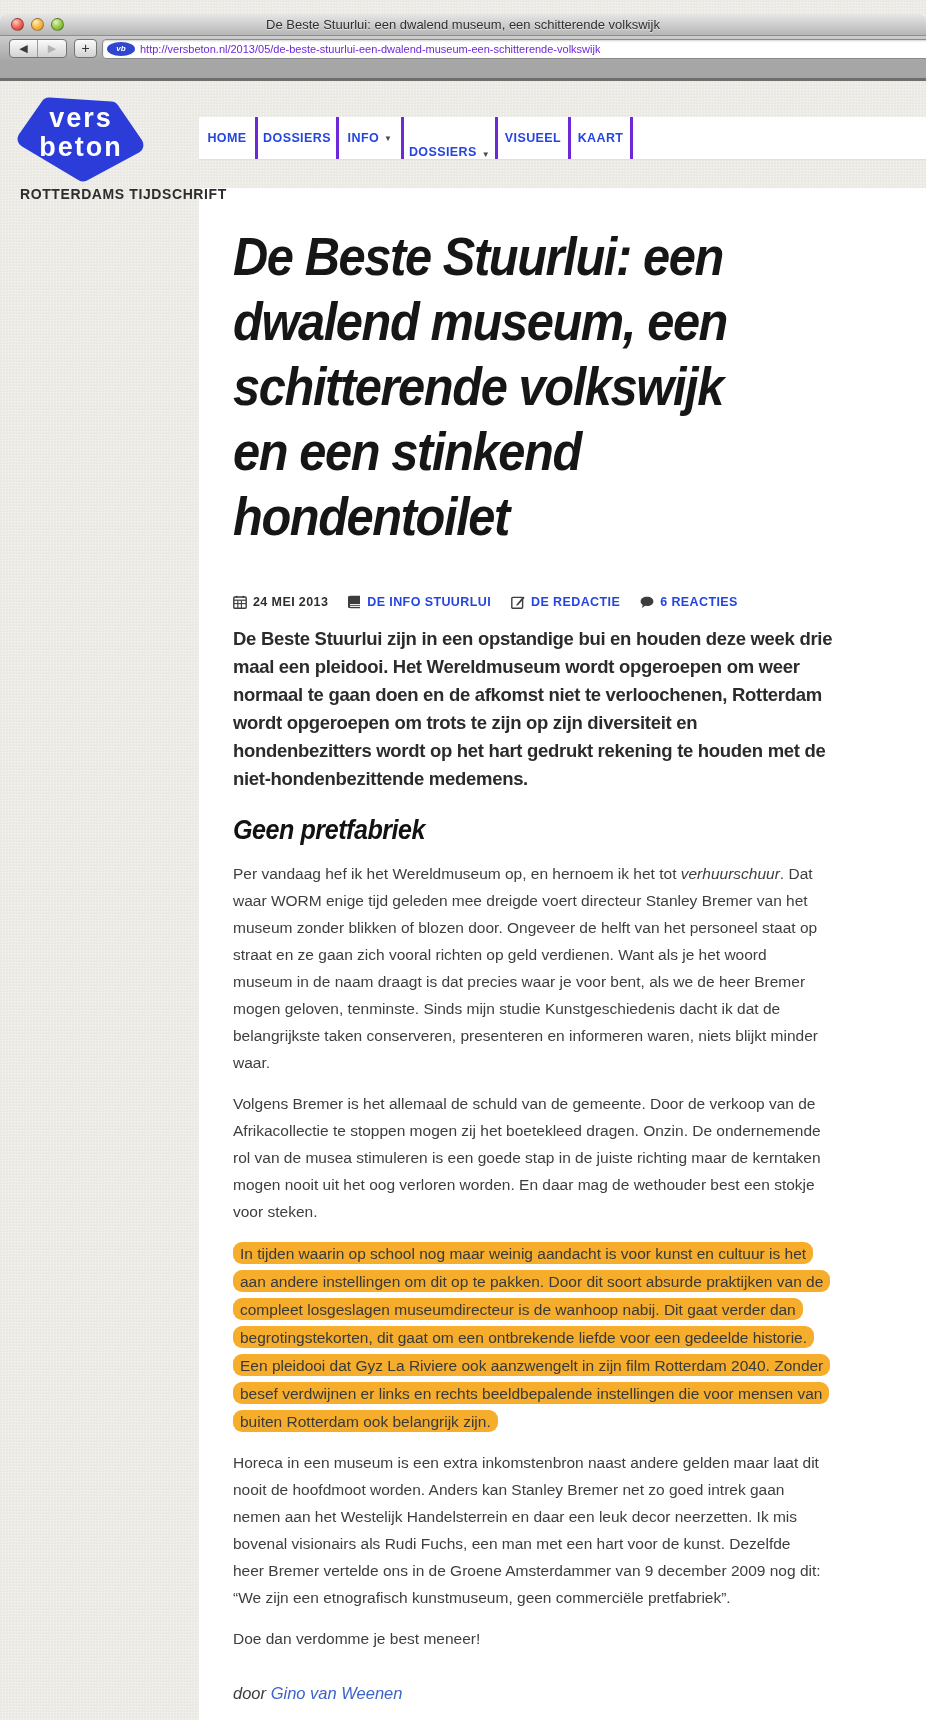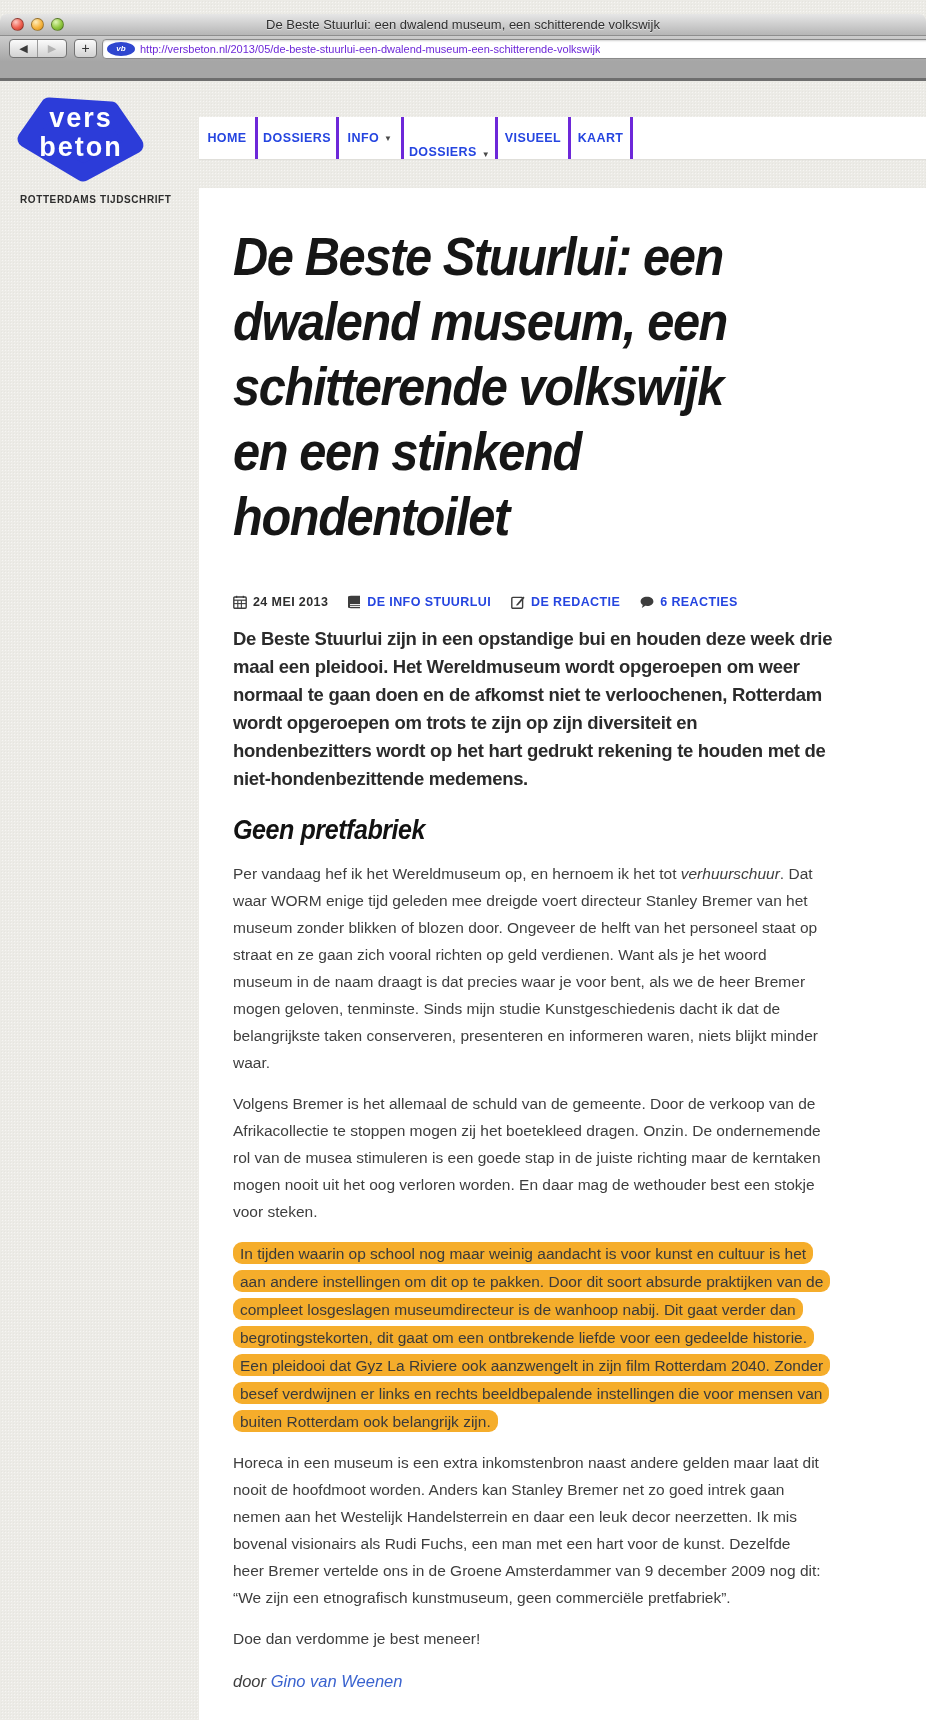--- a/index.html
+++ b/index.html
@@ -68,22 +68,22 @@
   }
 
   
   .logo-wrap { position:absolute; top:90px; left:10px; width:152px; z-index:5; }
   .logo-badge { position:relative; width:142px; height:96px; }
   .logo-badge svg { display:block; }
   .logo-text { position:absolute; top:14px; left:0; width:142px; text-align:center; color:#fff; font-weight:bold; }
   .logo-line1 { font-size:27px; letter-spacing:2px; line-height:29px; }
   .logo-line2 { font-size:27px; letter-spacing:2px; line-height:29px; }
   .tagline {
-    margin-top:8px; padding-left:10px;
-    font-size:10px; font-weight:bold; letter-spacing:0.6px; color:#2d2d2d; white-space:nowrap;
+    margin-top:0; padding-left:10px;
+    font-size:14px; font-weight:bold; letter-spacing:0.6px; color:#2d2d2d; white-space:nowrap;
   }
 
   .nav {
     position:absolute; top:117px; left:199px; right:0; height:42px;
     background:#ffffff; display:flex; z-index:4;
     box-shadow:0 1px 1px rgba(0,0,0,0.05);
   }
   .nav-item {
     display:flex; align-items:center; justify-content:center;
     border-right:3px solid #6d28d9;
@@ -134,21 +134,21 @@
     font-size:15.5px; line-height:27px; color:#3e3e3e;
   }
   .para .ital { font-style:italic; }
   .para.hl-para { line-height:28px; }
   mark.hl {
     background:#f5ad2b; color:#3a3a3a;
     padding:2.5px 7px; border-radius:9px;
     -webkit-box-decoration-break:clone; box-decoration-break:clone;
   }
 
-  .byline { margin-top:20px; font-size:16.5px; font-style:italic; color:#3e3e3e; }
+  .byline { margin-top:32px; font-size:16.5px; font-style:italic; color:#3e3e3e; }
   .byline a { color:#3a63cf; text-decoration:none; cursor:pointer; }
 </style>
 </head>
 <body>
 
 <div class="chrome">
   <div class="titlebar">
     <div class="traffic">
       <div class="light red"></div>
       <div class="light yellow"></div>

